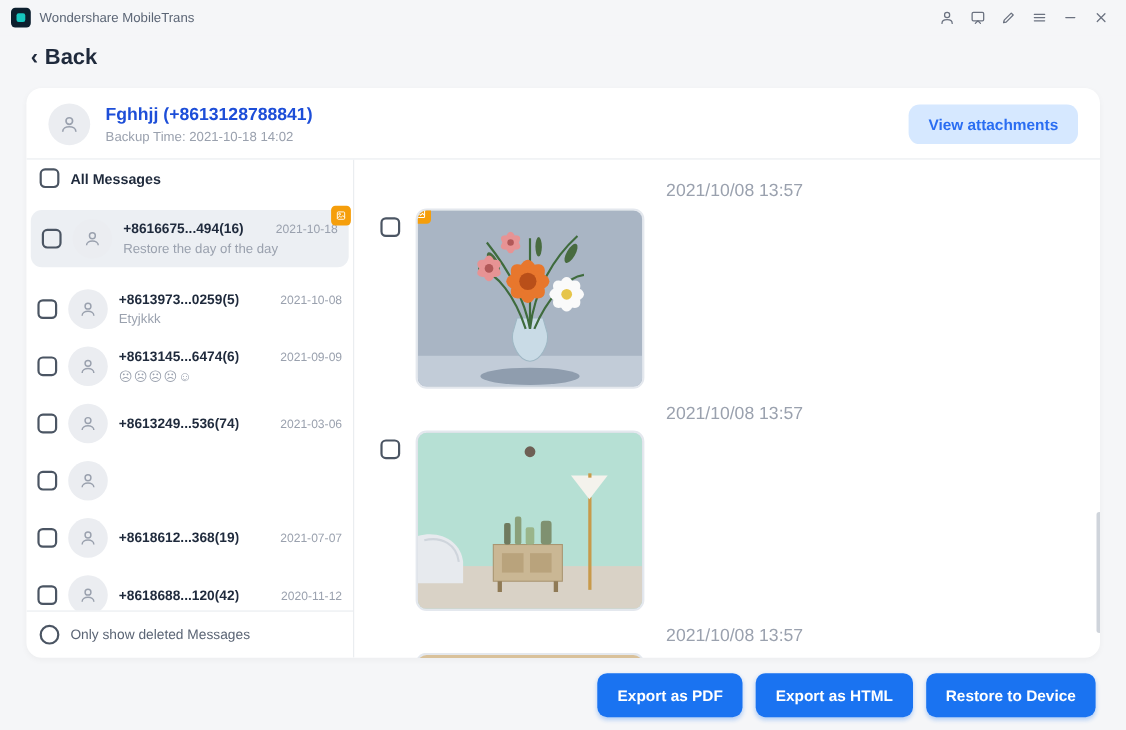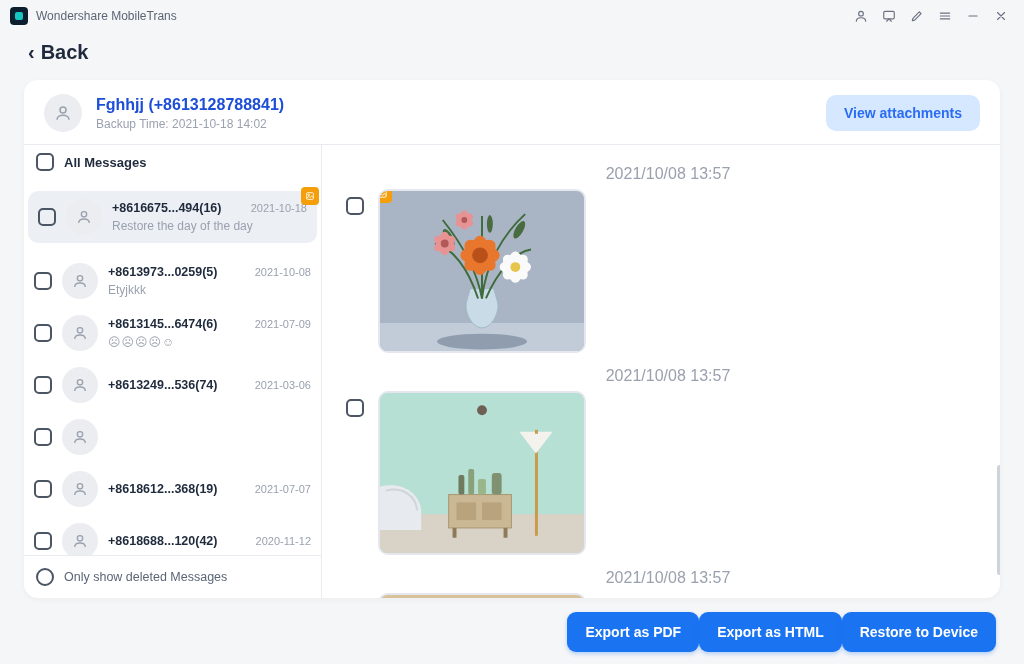--- a/index.html
+++ b/index.html
@@ -63,21 +63,21 @@
   .thread{flex:1;overflow:auto;padding:0 10px 0 24px;position:relative}
   .tshim{height:10px}
   .ts{font-size:16px;color:var(--muted);text-align:center;margin:10px 0 6px}
   .msgrow{display:flex;align-items:flex-start;margin-bottom:14px}
   .msgrow .chk{margin-top:8px;margin-right:14px}
   .imgbox{width:208px;height:164px;border-radius:10px;border:2px solid #e4e8ee;overflow:hidden;position:relative;background:#cfd6dd}
   .imgbox svg{width:100%;height:100%;display:block}
   .img-badge{position:absolute;top:-8px;left:-8px;width:20px;height:20px;background:#f59e0b;border-radius:4px;display:flex;align-items:center;justify-content:center}
   .img-badge svg{width:11px;height:11px;stroke:#fff;fill:none;stroke-width:2}
   
-  .actionbar{position:absolute;bottom:12px;right:28px;display:flex;}
+  .actionbar{position:absolute;bottom:12px;right:28px;display:flex;gap:12px}
   .btn-primary{background:var(--blue);color:#fff;border:none;font-size:14px;font-weight:600;padding:12px 18px;border-radius:9px;cursor:pointer;box-shadow:0 2px 4px rgba(26,115,241,0.3)}
   
   .scroll-hint{position:absolute;right:-2px;top:320px;width:5px;height:110px;background:#cfd4db;border-radius:3px}
 </style>
 </head>
 <body>
 
 <div class="titlebar">
   <div class="app-logo"></div>
   <div class="app-title">Wondershare MobileTrans</div>
@@ -187,21 +187,21 @@
             <div class="chk"></div>
             <div class="conv-av">
               <svg viewBox="0 0 24 24">
                 <circle cx="12" cy="8" r="4"></circle>
                 <path d="M4 21c0-4 4-6 8-6s8 2 8 6"></path>
               </svg>
             </div>
             <div class="conv-main">
               <div class="conv-line1">
                 <span class="conv-num">+8613145...6474(6)</span>
-                <span class="conv-date">2021-07-09</span>
+                <span class="conv-date">2021-09-09</span>
               </div>
               <div class="emoji-row">☹☹☹☹☺</div>
             </div>
           </div>
           <div class="conv">
             <div class="chk"></div>
             <div class="conv-av">
               <svg viewBox="0 0 24 24">
                 <circle cx="12" cy="8" r="4"></circle>
                 <path d="M4 21c0-4 4-6 8-6s8 2 8 6"></path>

